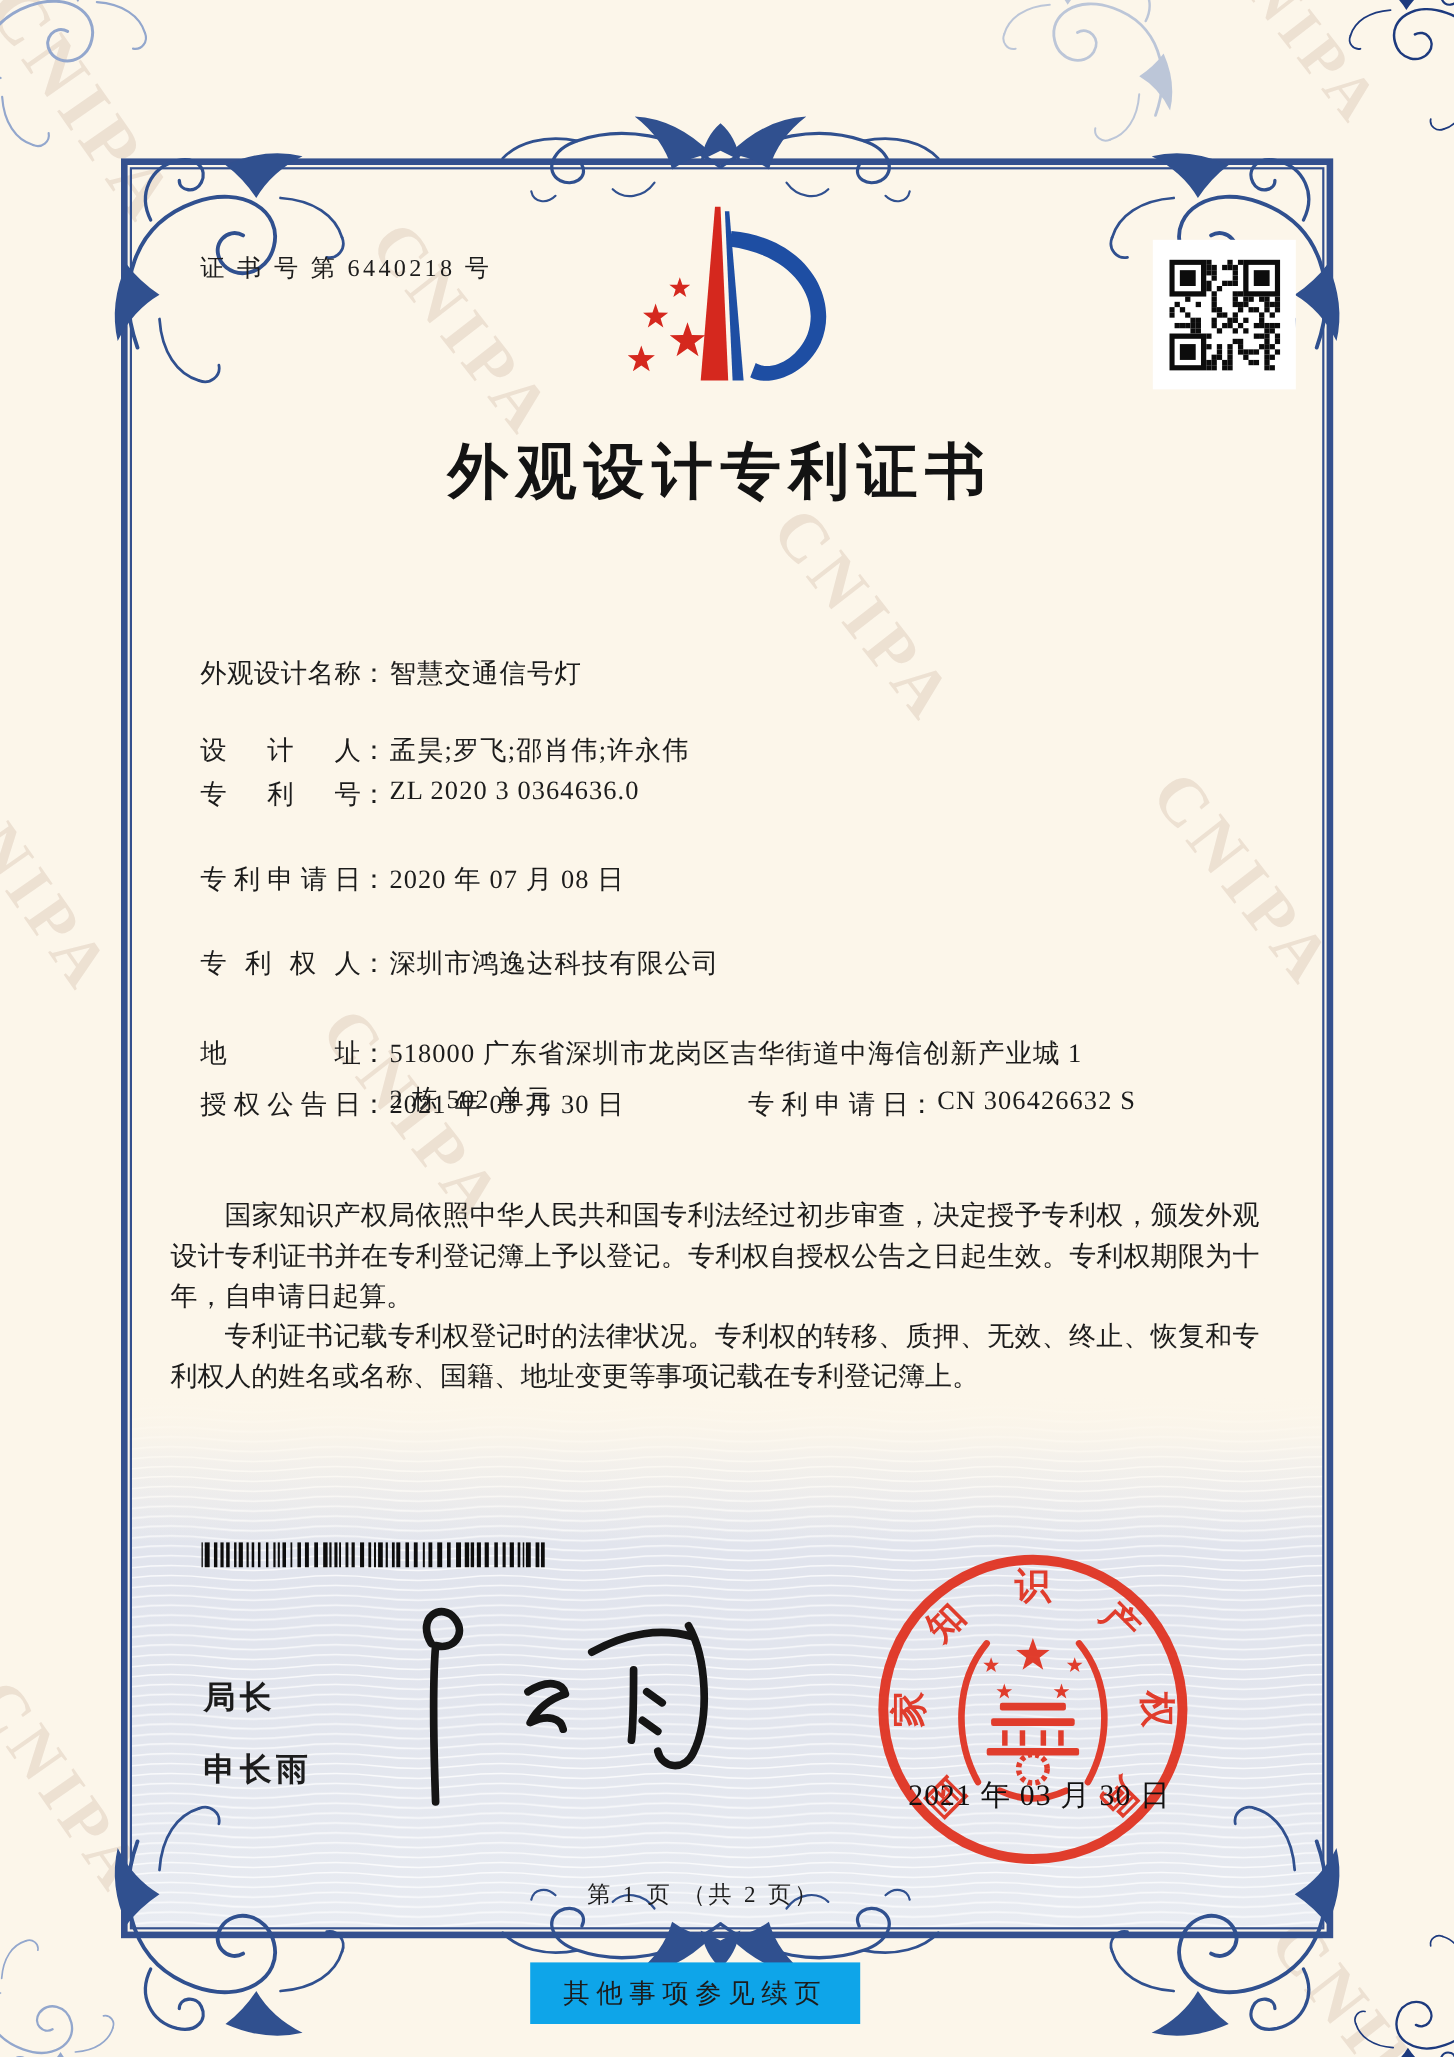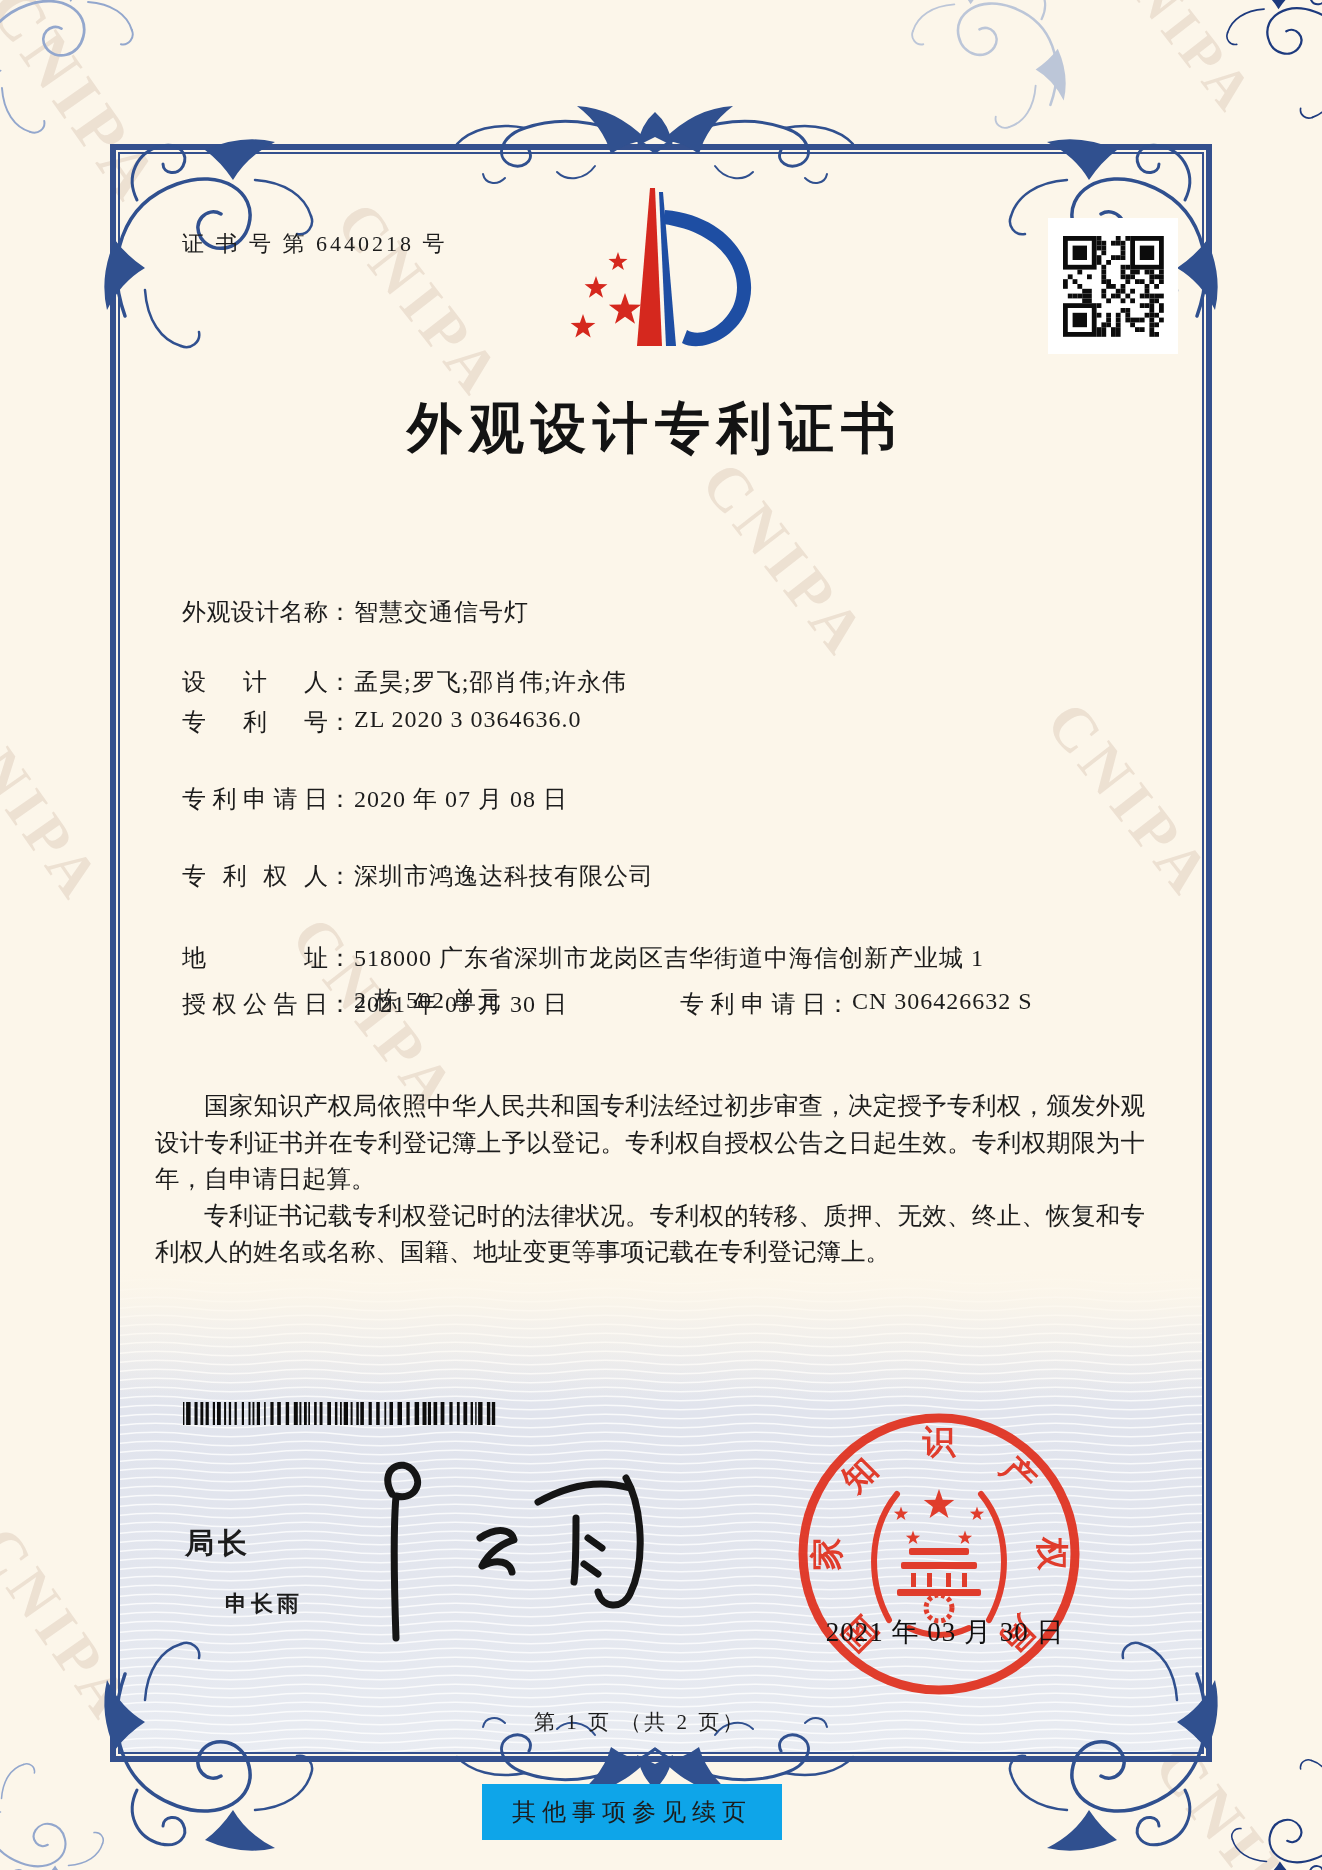--- a/index.html
+++ b/index.html
@@ -44,22 +44,22 @@
   .band { position:absolute; left:118px; top:1268px; width:1086px; height:484px; z-index:1;
           background:linear-gradient(180deg, rgba(235,236,242,0) 0%, rgba(228,231,239,0.75) 12%,
                      #e1e4ed 30%, #e3e6ee 65%, #e9ecf2 100%); }
   .band svg { position:absolute; inset:0; }
   .band::after { content:""; position:absolute; inset:0;
           background:linear-gradient(180deg, #fcf6ea 0%, rgba(252,246,234,0) 28%); }
   
   .barcode { position:absolute; left:183px; top:1402px; z-index:3; }
   .signer-title { position:absolute; left:185px; top:1524px; font-size:29px; font-weight:600;
                   font-family:"Liberation Sans","DejaVu Sans",sans-serif; letter-spacing:4px; z-index:3; }
-  .signer-name { position:absolute; left:185px; top:1589px; font-size:22px; font-weight:600;
-                  font-family:"Liberation Sans","DejaVu Sans",sans-serif; letter-spacing:4px; z-index:3;margin-left:40px; }
+  .signer-name { position:absolute; left:185px; top:1589px; font-size:29px; font-weight:600;
+                  font-family:"Liberation Sans","DejaVu Sans",sans-serif; letter-spacing:4px; z-index:3; }
   .signature { position:absolute; left:330px; top:1442px; z-index:4; }
   .seal { position:absolute; left:793px; top:1408px; width:292px; height:292px; z-index:3; opacity:0.93; }
   .seal-char { position:absolute; left:50%; top:50%; font-size:33px; font-weight:bold; color:#e0301e;
                font-family:"Liberation Serif","DejaVu Serif",serif; }
   .seal-date { position:absolute; left:799px; top:1614px; width:292px; text-align:center;
                font-size:27px; letter-spacing:1px; color:#111; z-index:5; }
   .page-ind { position:absolute; left:95px; top:1708px; width:1090px; text-align:center;
               font-size:21px; letter-spacing:3px; z-index:3; }
   .continuation { position:absolute; left:632px; top:1784px; transform:translateX(-50%);
               background:#0ea5e9; padding:12px 30px; font-size:24px; letter-spacing:6px; z-index:3; white-space:nowrap; }

